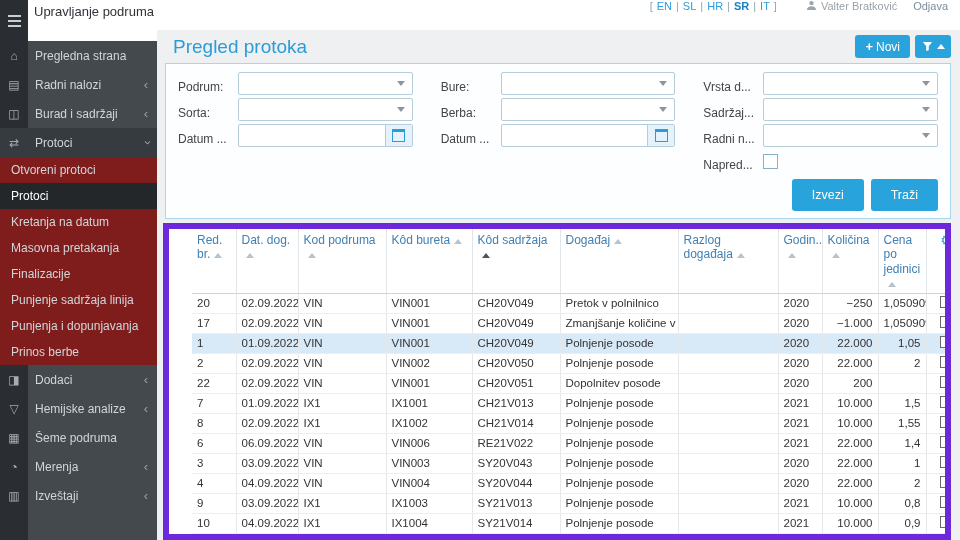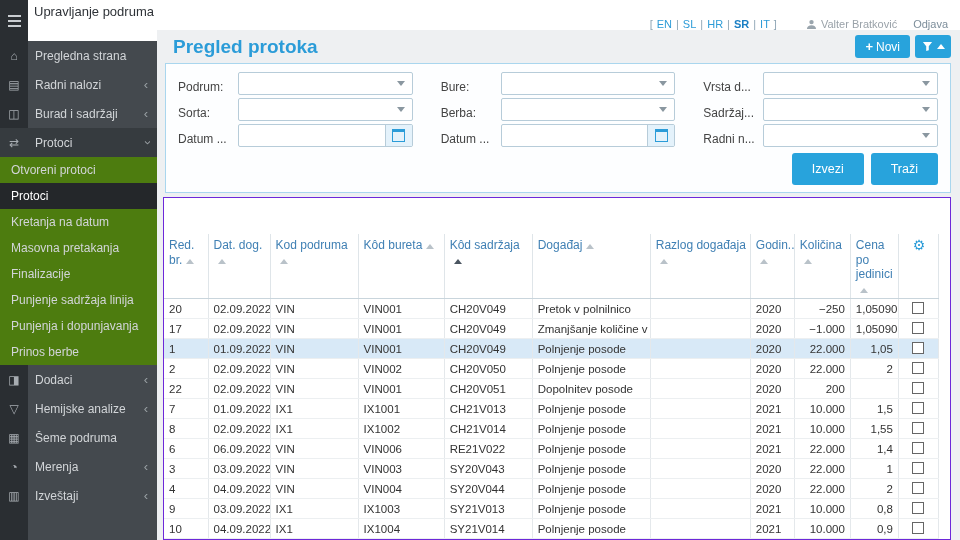--- a/index.html
+++ b/index.html
@@ -15,38 +15,38 @@
   .hamb .hbar{display:block;width:13px;height:2px;background:#c9cdd1;}
   .app-title{flex:1;padding:4px 2px 0 6px;font-size:13px;line-height:1.3;color:#2f3338;}
   .menu{position:relative;z-index:1;}
   .mi{display:flex;align-items:center;height:29px;font-size:12px;color:#d2d5d8;cursor:pointer;}
   .mi .ico{width:28px;flex-shrink:0;text-align:center;font-size:12px;color:#a7acb1;}
   .mi .lbl{flex:1;padding-left:7px;white-space:nowrap;overflow:hidden;}
   .mi .chev{display:inline-block;margin-right:9px;color:#9aa0a5;font-size:13px;line-height:1;}
   .mi .chev::before{content:"\2039";}
   .mi .chev.expanded{transform:rotate(-90deg);}
   .mi.open{background:#363b3f;}
-  .mi.sub{height:26px;background:#4d7c0f;}
+  .mi.sub{height:26px;background:#7f1d1d;}
   .mi.sub .lbl{padding-left:11px;}
   .mi.sub.selected{background:#24272a;color:#fff;}
 
   
   .main{flex:1;display:flex;flex-direction:column;min-width:0;}
-  .topbar{height:30px;background:#fff;display:flex;align-items:flex-end;justify-content:flex-end;
+  .topbar{height:30px;background:#fff;display:flex;align-items:flex-start;justify-content:flex-end;
     padding-right:12px;font-size:11px;flex-shrink:0;}
   .langs{margin-right:26px;}
   .langs .bracket,.langs .sep{color:#8fa6b5;margin:0 3px;}
   .lang-link{color:#2d9cd8;cursor:pointer;text-decoration:none;margin:0 1px;}
   .lang-link.active{font-weight:bold;color:#1b7fc4;}
   .usr-ico{display:inline-flex;margin-right:4px;}
   .usr{color:#9aa2a9;margin-right:16px;}
   .logout{color:#7d8e9b;cursor:pointer;text-decoration:none;}
 
   .page-head{height:33px;display:flex;align-items:center;padding:0 9px 0 16px;flex-shrink:0;}
-  .page-head h1{flex:1;margin:0;font-size:19px;font-weight:700;color:#2b9cd8;}
+  .page-head h1{flex:1;margin:0;font-size:19px;font-weight:400;color:#2b9cd8;}
   .btn{background:#28a3dc;color:#fff;border:none;border-radius:3px;height:23px;font-size:12px;
     font-family:"Liberation Sans",sans-serif;cursor:pointer;display:inline-flex;align-items:center;
     justify-content:center;}
   .btn.novi{padding:0 10px;margin-right:5px;}
   .btn.novi .plus{font-weight:bold;font-size:13px;margin-right:3px;}
   .btn.filt{width:36px;gap:4px;}
   .upcaret{width:0;height:0;border-left:4px solid transparent;border-right:4px solid transparent;
     border-bottom:5px solid #fff;}
 
   
@@ -61,22 +61,22 @@
   .ctl.dat{padding:0;}
   .dinput{flex:1;height:100%;}
   .calbtn{width:26px;height:100%;background:#e4f2fb;border-left:1px solid #b7ccd9;display:flex;
     align-items:center;justify-content:center;cursor:pointer;}
   .calglyph{display:block;width:11px;height:9px;border:1px solid #2b9cd8;border-top:3px solid #2b9cd8;}
   .fcheck{width:13px;height:13px;border:1px solid #8ab0c8;background:#fff;display:inline-block;cursor:pointer;}
   .fbtns{display:flex;justify-content:flex-end;gap:7px;margin-top:7px;}
   .btn.wide{height:32px;padding:0 20px;font-size:12.5px;}
 
   
-  .twrap{flex:1;margin:4px 9px 0 6px;background:#fff;border:1px solid #6d28d9;display:flex;
-    align-items:flex-end;overflow:hidden;}
+  .twrap{flex:1;margin:4px 9px 0 6px;background:#fff;border:6px solid #6d28d9;display:flex;
+    align-items:flex-start;overflow:hidden;padding-left:23px;}
   table{flex:1;border-collapse:collapse;table-layout:fixed;width:100%;}
   thead th{color:#4080b4;font-weight:400;font-size:12px;text-align:left;vertical-align:top;
     padding:4px 4px 2px 5px;height:46px;border-right:1px solid #dfe5e9;border-bottom:1px solid #c9d5dc;
     line-height:1.2;cursor:pointer;overflow:hidden;}
   .sarr{display:inline-block;margin-left:4px;width:0;height:0;border-left:4px solid transparent;
     border-right:4px solid transparent;border-bottom:5px solid #b9c2c9;}
   .sarr.active{border-bottom-color:#4a5560;}
   th.gear-th{text-align:center;padding-top:3px;}
   .gear{color:#2b9cd8;font-size:14px;}
   tbody td{font-size:11.5px;color:#333;padding:2px 5px;height:15px;border-right:1px solid #e4e8eb;
@@ -257,20 +257,24 @@
               <div class="calbtn">
                 <span class="calglyph"></span>
               </div>
             </div>
           </div>
           <div class="field">
             <span class="flabel">Radni n...</span>
             <div class="ctl sel">
               <span class="dcaret"></span>
             </div>
+          </div>
+          <div class="field" style="grid-column: 3;">
+            <span class="flabel">Napred...</span>
+            <span class="fcheck"></span>
           </div>
         </div>
       <div class="fbtns">
         <button class="btn wide">Izvezi</button>
         <button class="btn wide">Traži</button>
       </div>
     </section>
 
     <section class="twrap">
       <table>

